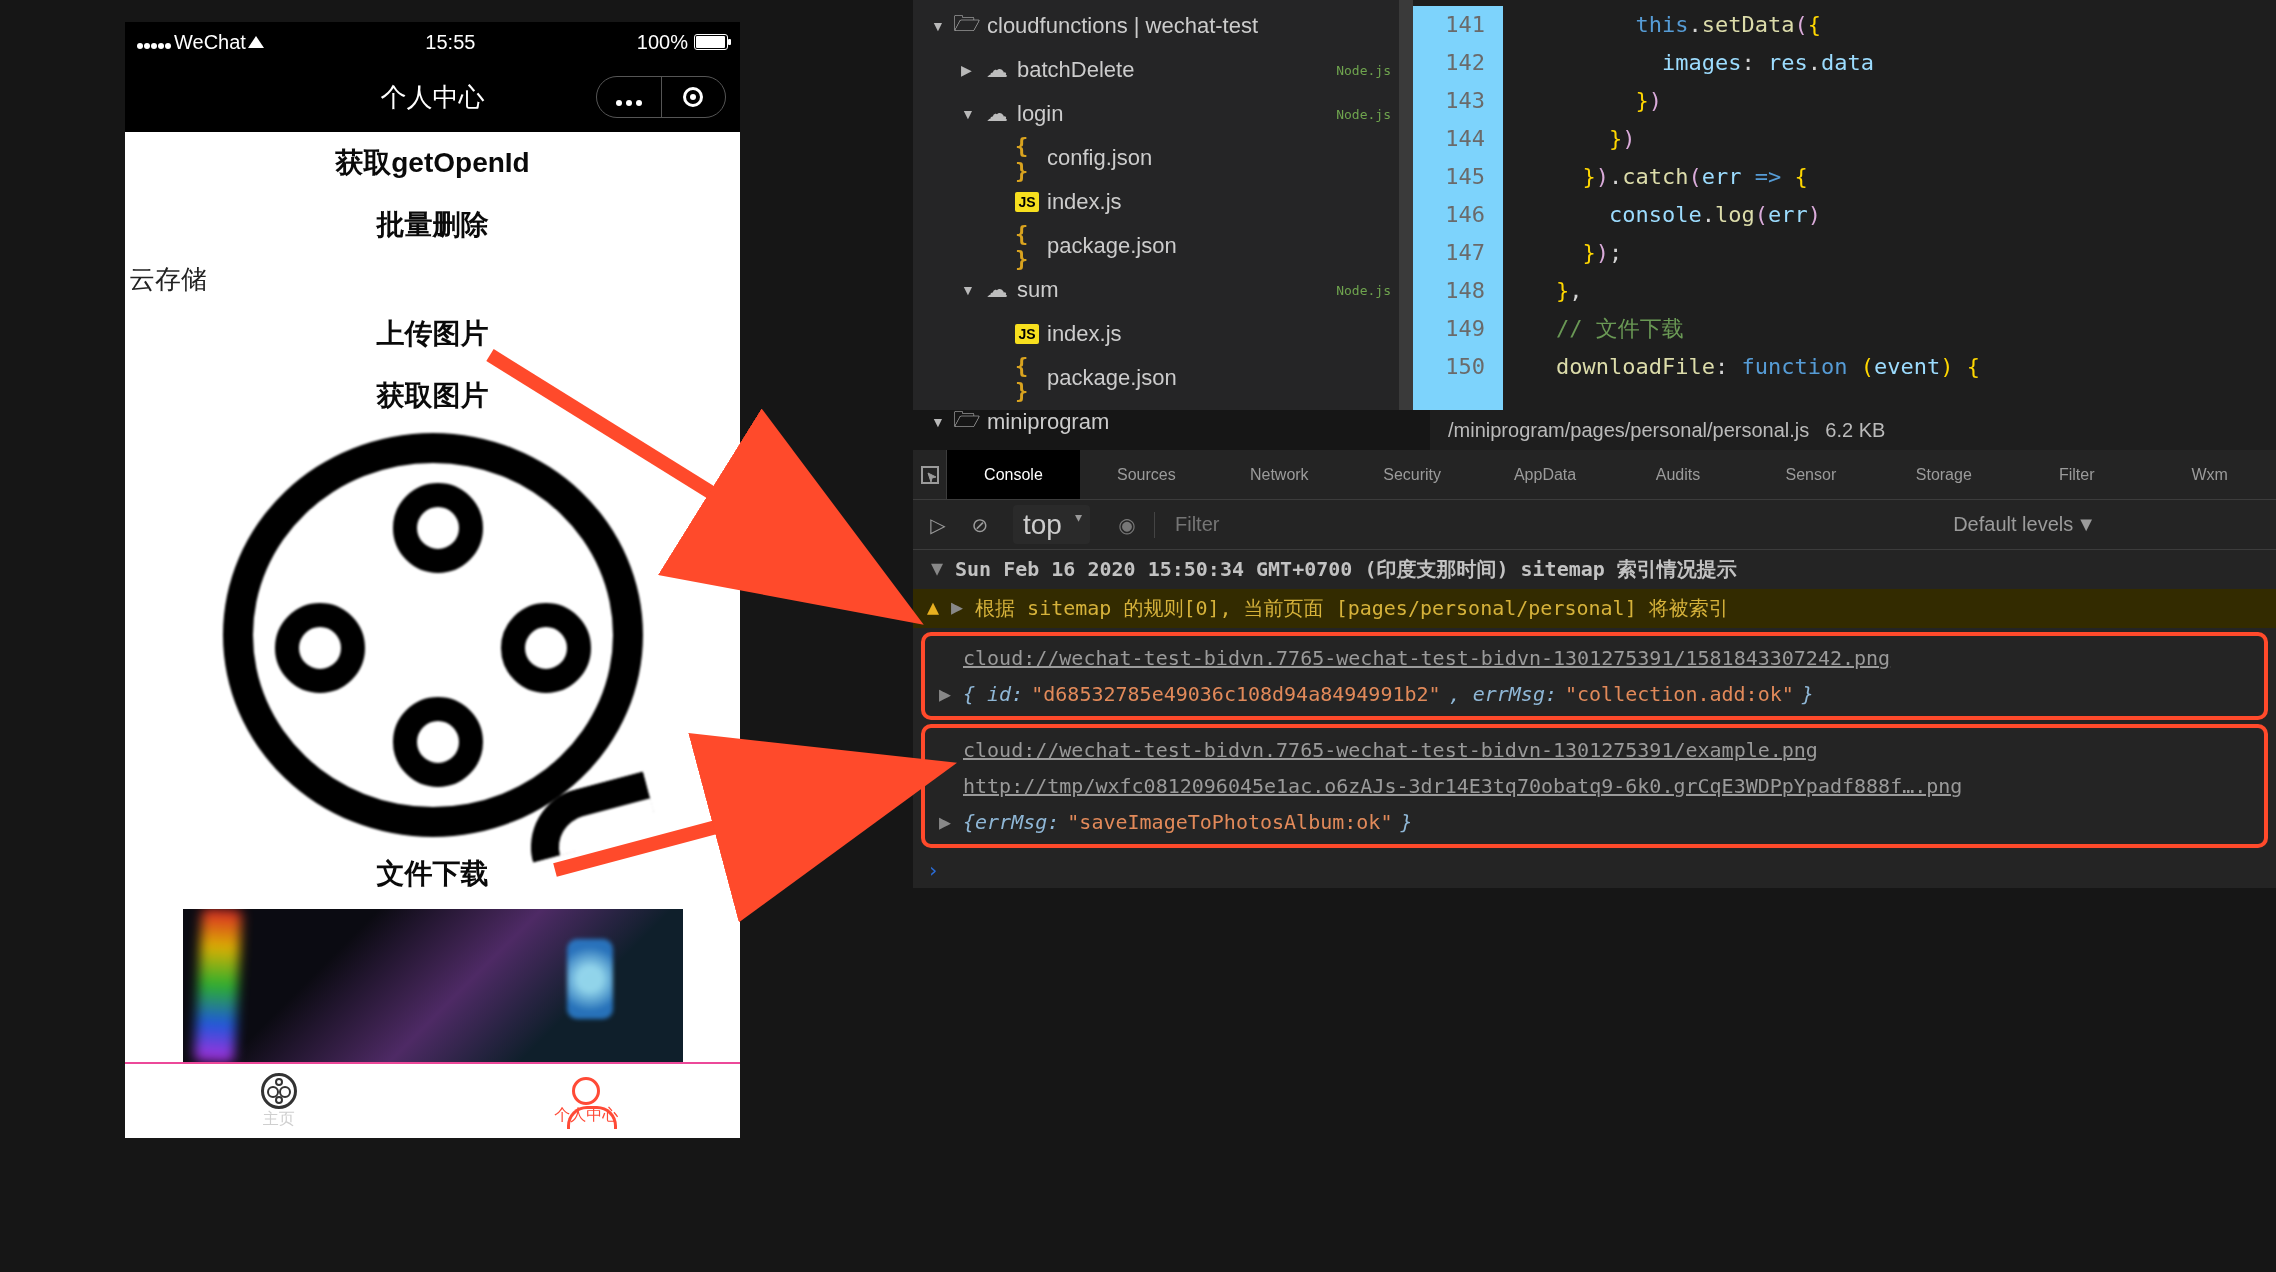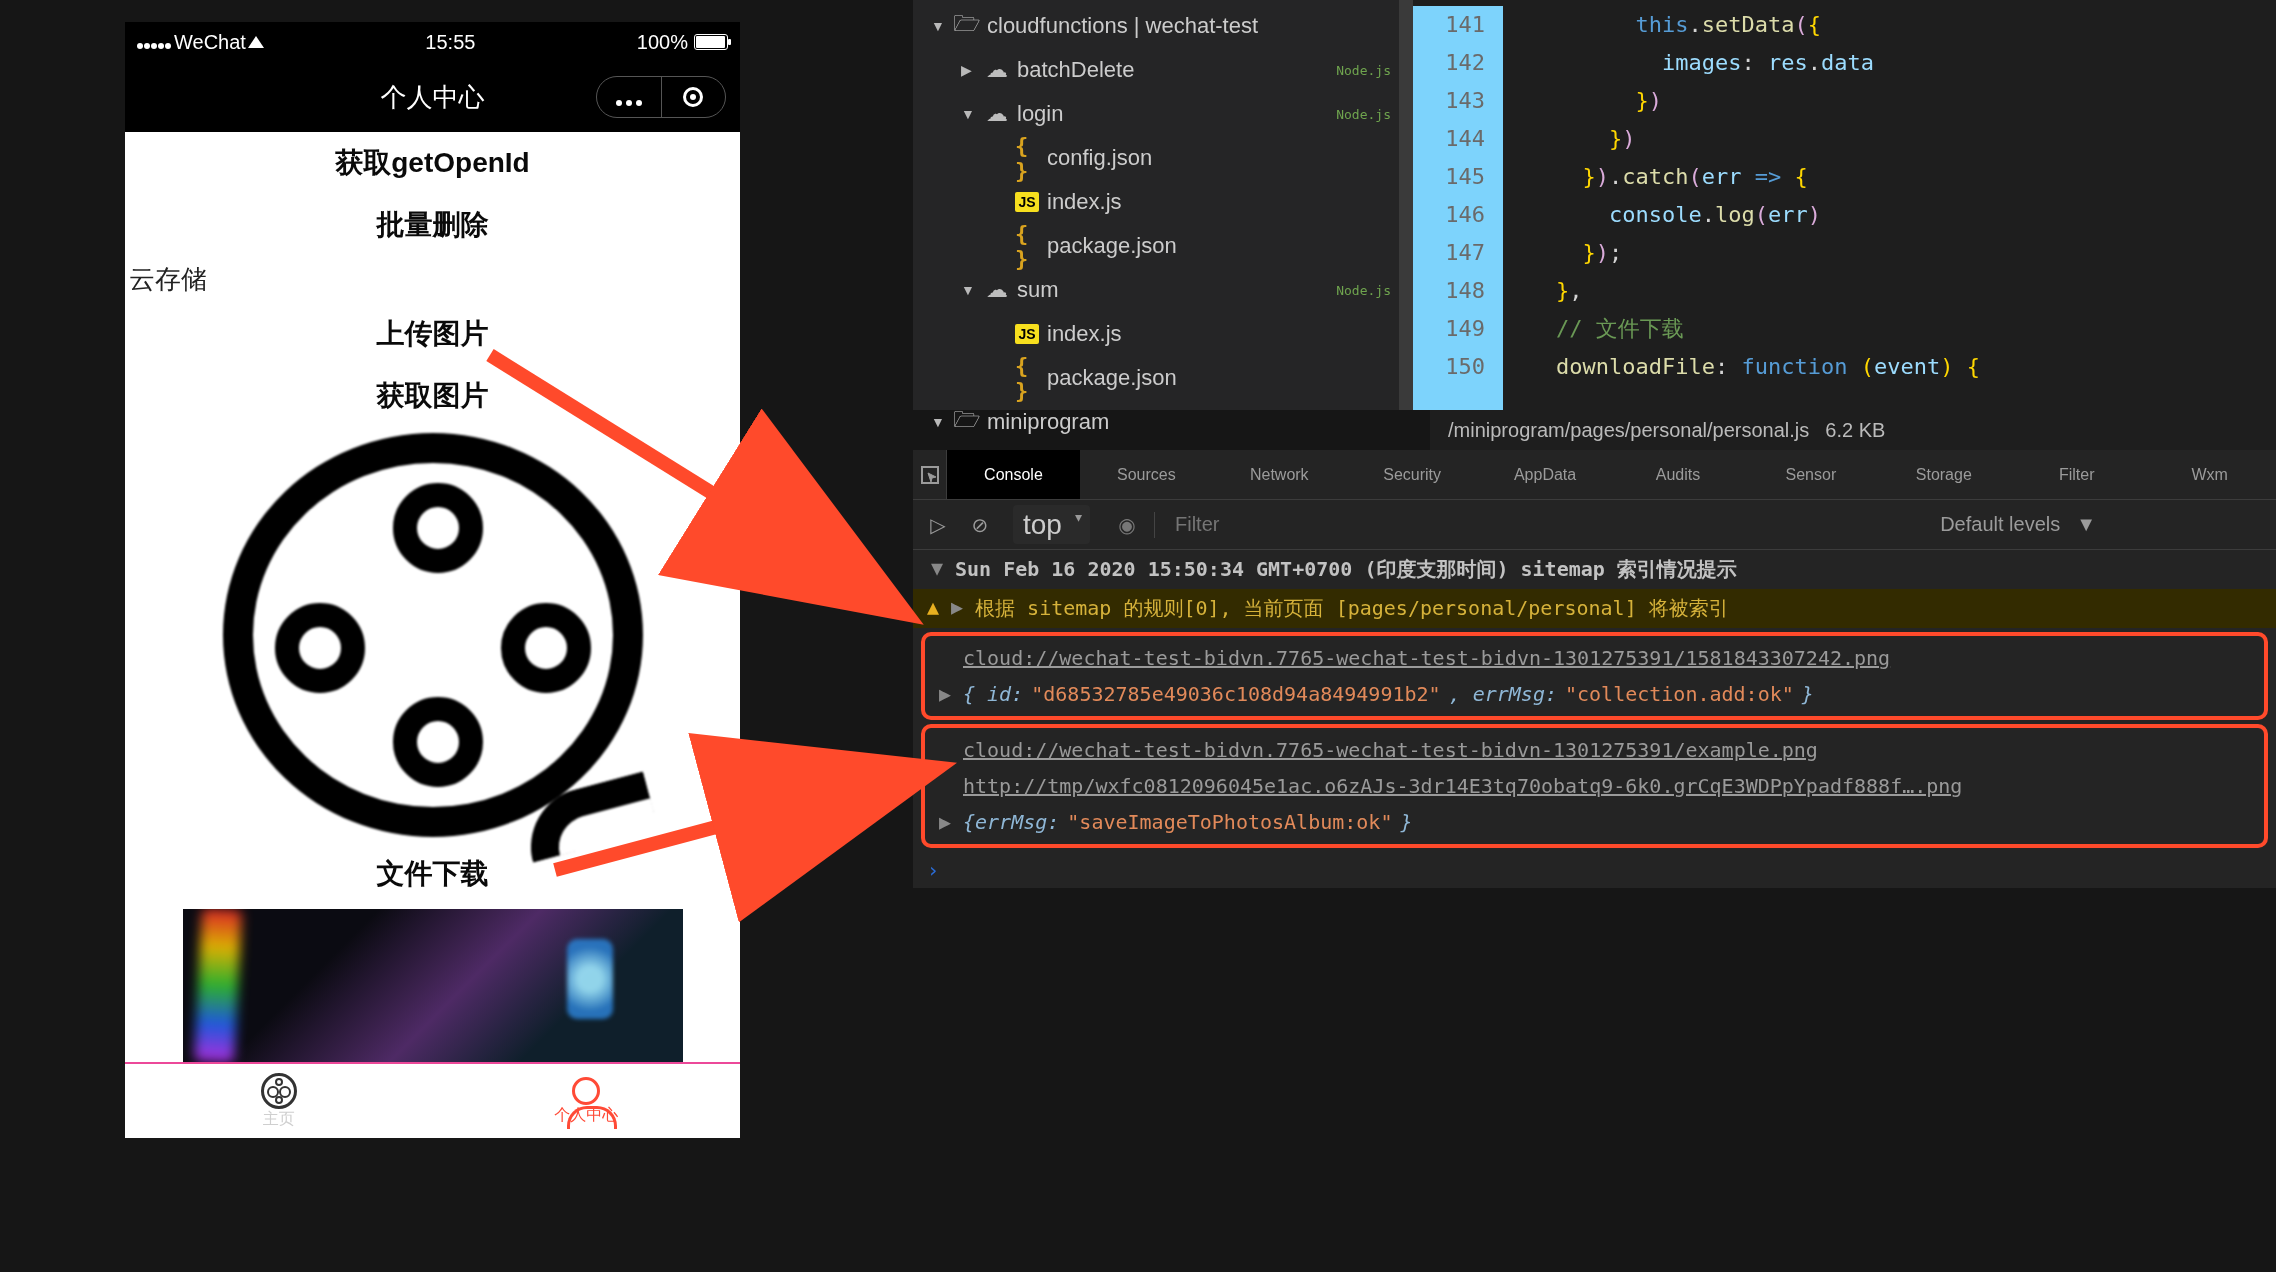--- a/index.html
+++ b/index.html
@@ -166,21 +166,21 @@
   .dev-sub{
     height:50px;display:flex;align-items:center;gap:12px;padding:0 10px;
     border-bottom:1px solid #3c3c3c;color:#9b9b9b;font-size:20px;
   }
   .dev-sub .btn{width:30px;height:30px;display:flex;align-items:center;justify-content:center;}
   .dev-sub select{background:#2a2a2a;border:none;color:#ccc;font-size:28px;padding:4px 28px 4px 10px;appearance:none;border-radius:4px;}
   .dev-sub .selc{position:relative;margin:0 10px 0 6px;}
   .dev-sub .selc::after{content:"▾";position:absolute;right:8px;top:4px;color:#999;font-size:14px;}
   .dev-sub .eye{opacity:.7;}
   .dev-sub input{background:transparent;border:none;color:#ccc;font-size:20px;padding:4px 8px;outline:none;width:260px;}
-  .dev-sub .levels{margin-left:auto;margin-right:170px;display:flex;align-items:center;gap:16px;}
+  .dev-sub .levels{margin-left:auto;margin-right:170px;display:flex;align-items:center;gap:3px;}
 
   .console{
     font-family:Menlo,Consolas,monospace; font-size:20px;
     color:#c2c2c2;
   }
   .cln{display:flex;align-items:flex-start;padding:6px 10px 6px 14px;min-height:36px;gap:8px;}
   .cln .tg{color:#888;width:20px;text-align:center;cursor:pointer;}
   .cln.warn{background:#332b00;color:#d6b23a;}
   .cln.warn .wi{color:#e8b020;}
   .hl-box1{

